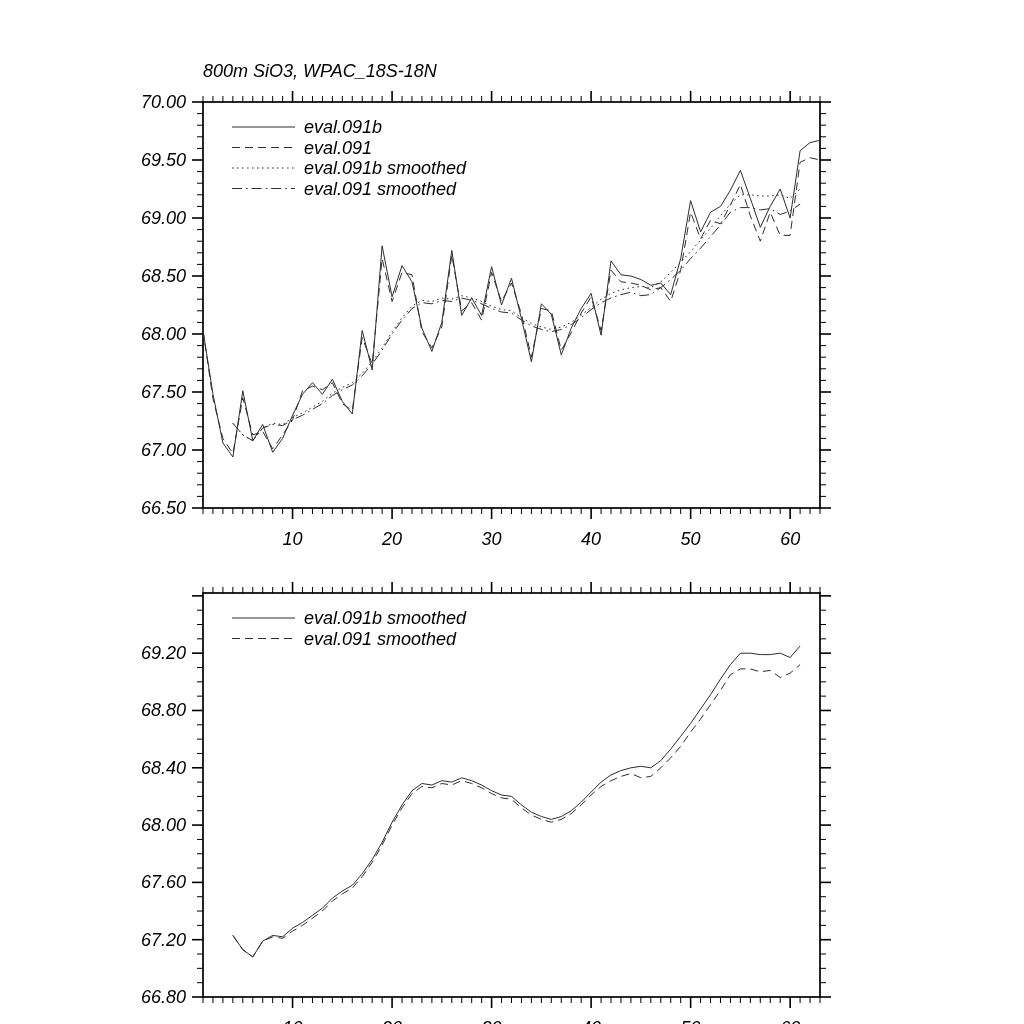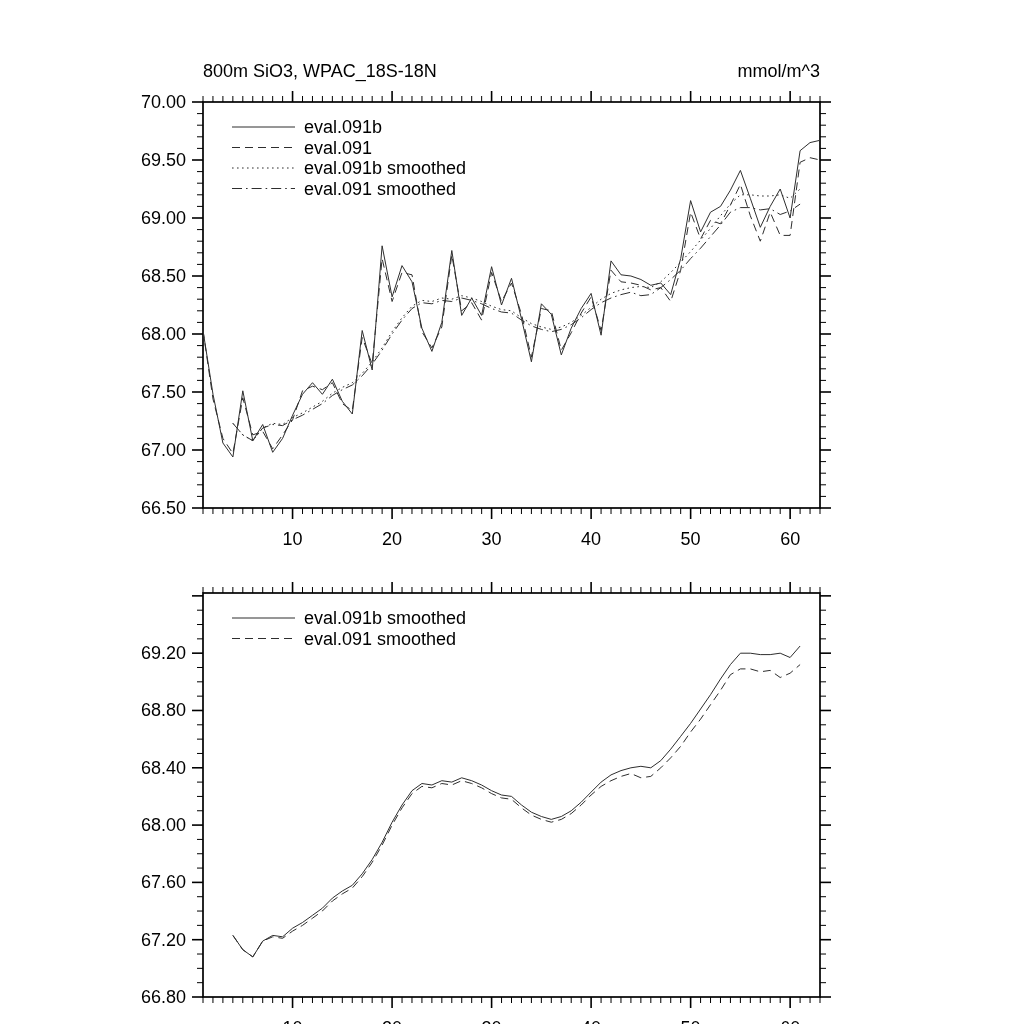--- a/index.html
+++ b/index.html
@@ -1,28 +1,27 @@
 <!DOCTYPE html>
 <html><head>
 <meta charset="utf-8">
 <style>
   html,body{margin:0;padding:0;background:#ffffff;}
   #page{position:relative;width:1024px;height:1024px;background:#ffffff;overflow:hidden;
-        font-family:"Liberation Sans",sans-serif;}
+        font-family:"Liberation Sans",sans-serif;font-style:italic;}
   .overlay-label{position:absolute;font-size:18px;color:#000;white-space:pre;}
   #top-title{left:203px;top:61px;}
   #top-unit{left:560px;top:61px;width:260px;text-align:right;}
   svg text{font-family:"Liberation Sans",sans-serif;fill:#000;}
 </style>
 </head>
 <body>
 
 <div id="page">
   <div id="top-title" class="overlay-label">800m SiO3, WPAC_18S-18N</div>
-  <div id="top-unit" class="overlay-label">mmol/m^3</div>
   <svg id="plot" width="1024" height="1024" viewBox="0 0 1024 1024">
       <g>
         <rect x="203" y="102" width="617" height="406" fill="none" stroke="#000000" stroke-width="1.7"></rect>
         <line x1="192" y1="508" x2="203" y2="508" stroke="#000000" stroke-width="1.6"></line>
         <line x1="820" y1="508" x2="831" y2="508" stroke="#000000" stroke-width="1.6"></line>
         <text x="186" y="514" text-anchor="end" font-size="18">66.50</text>
         <line x1="197" y1="496.40000000000066" x2="203" y2="496.40000000000066" stroke="#000000" stroke-width="1"></line>
         <line x1="820" y1="496.40000000000066" x2="826" y2="496.40000000000066" stroke="#000000" stroke-width="1"></line>
         <line x1="197" y1="484.79999999999967" x2="203" y2="484.79999999999967" stroke="#000000" stroke-width="1"></line>
         <line x1="820" y1="484.79999999999967" x2="826" y2="484.79999999999967" stroke="#000000" stroke-width="1"></line>

